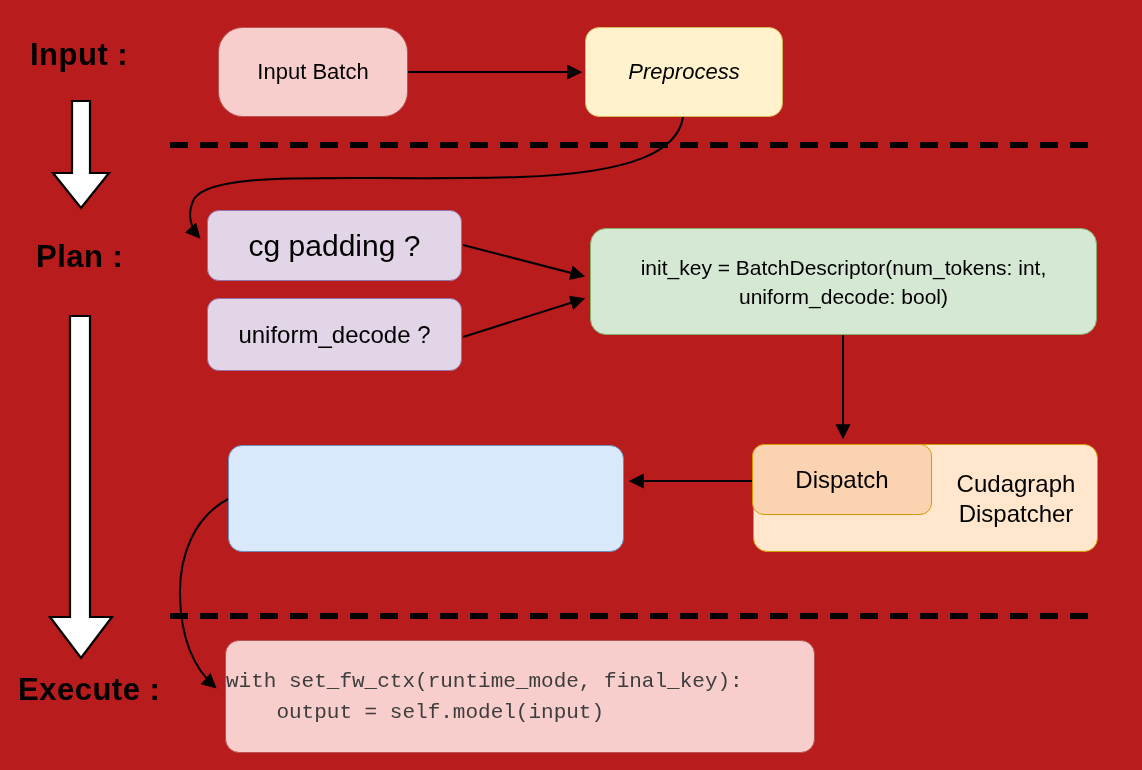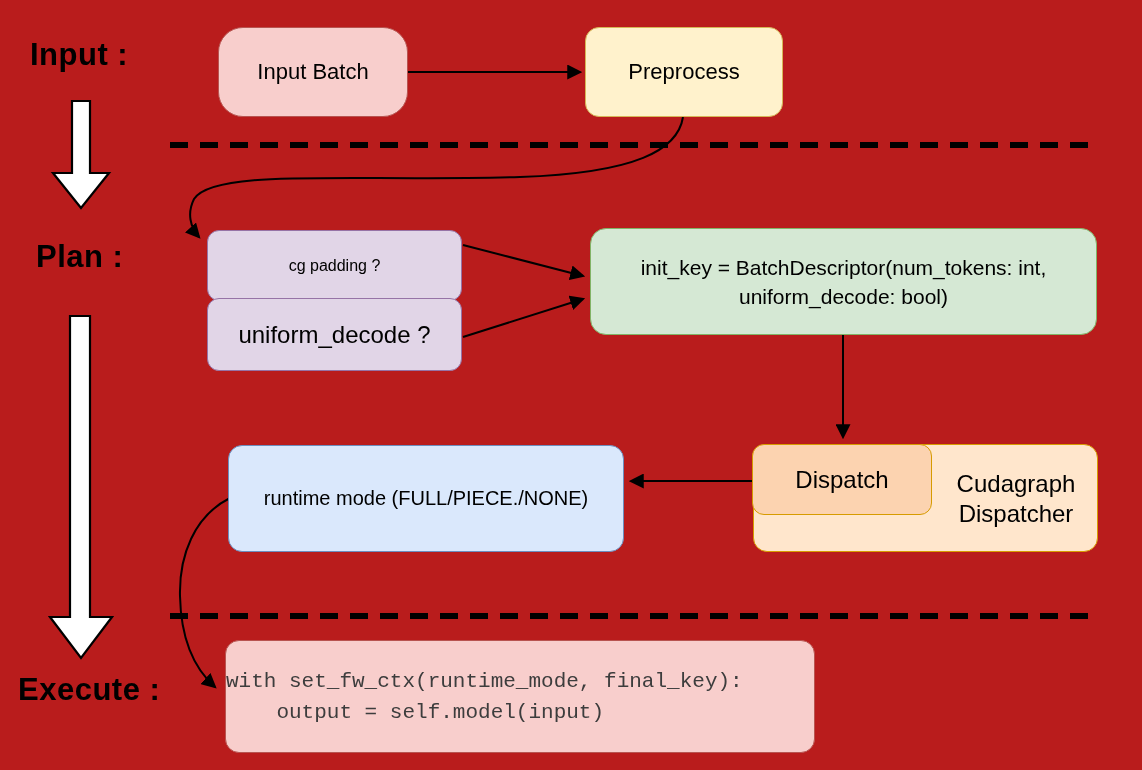--- a/index.html
+++ b/index.html
@@ -11,22 +11,22 @@
   .stage-label{
     position:absolute;font-weight:bold;font-size:31px;color:#000;white-space:nowrap;
     letter-spacing:0.5px;
   }
   .node{
     position:absolute;display:flex;flex-direction:column;align-items:center;justify-content:center;
     box-sizing:border-box;text-align:center;
   }
   .node .tline{white-space:nowrap;}
   .n-input-batch{left:218px;top:27px;width:190px;height:90px;background:#f8cecc;border:1.6px solid #b85450;border-radius:25px;font-size:22px;}
-  .n-preprocess{left:585px;top:27px;width:198px;height:90px;background:#fff2cc;border:1.6px solid #d6b656;border-radius:14px;font-size:22px;}
-  .n-cg-padding{left:207px;top:210px;width:255px;height:71px;background:#e1d5e7;border:1.6px solid #9673a6;border-radius:12px;font-size:16px;margin-top:20px;}
+  .n-preprocess{left:585px;top:27px;width:198px;height:90px;background:#fff2cc;border:1.6px solid #d6b656;border-radius:14px;font-size:22px;font-style:italic;}
+  .n-cg-padding{left:207px;top:210px;width:255px;height:71px;background:#e1d5e7;border:1.6px solid #9673a6;border-radius:12px;font-size:30px;}
   .n-uniform-decode{left:207px;top:298px;width:255px;height:73px;background:#e1d5e7;border:1.6px solid #9673a6;border-radius:12px;font-size:24px;}
   .n-init-key{left:590px;top:228px;width:507px;height:107px;background:#d5e8d4;border:1.6px solid #82b366;border-radius:16px;font-size:21px;line-height:29px;}
   .n-dispatcher{left:753px;top:444px;width:345px;height:108px;background:#ffe6cc;border:1.6px solid #d79b00;border-radius:14px;}
   .n-dispatch{left:752px;top:444px;width:180px;height:71px;background:#fcd3b0;border:1.6px solid #d79b00;border-radius:12px;font-size:24px;}
   .dispatcher-label{
     position:absolute;left:179px;top:0;width:166px;height:108px;display:flex;align-items:center;justify-content:center;
     text-align:center;font-size:24px;line-height:30px;
   }
   .n-runtime{left:228px;top:445px;width:396px;height:107px;background:#dae8fc;border:1.6px solid #6c8ebf;border-radius:14px;font-size:20px;line-height:27px;}
   .n-code{
@@ -90,21 +90,20 @@
 
   <div class="node n-dispatcher">
     <div class="dispatcher-label">Cudagraph Dispatcher</div>
   </div>
 
   <div class="node n-dispatch">
     <div class="tline">Dispatch</div>
   </div>
 
   <div class="node n-runtime">
-    <div class="tline">runtime mode (FULL/PIECE./NONE)</div>
   </div>
 
   <div class="node n-code">
     <div class="tline">with set_fw_ctx(runtime_mode, final_key):</div>
     <div class="tline">    output = self.model(input)</div>
   </div>
 
 </div>
 
 </body></html>

